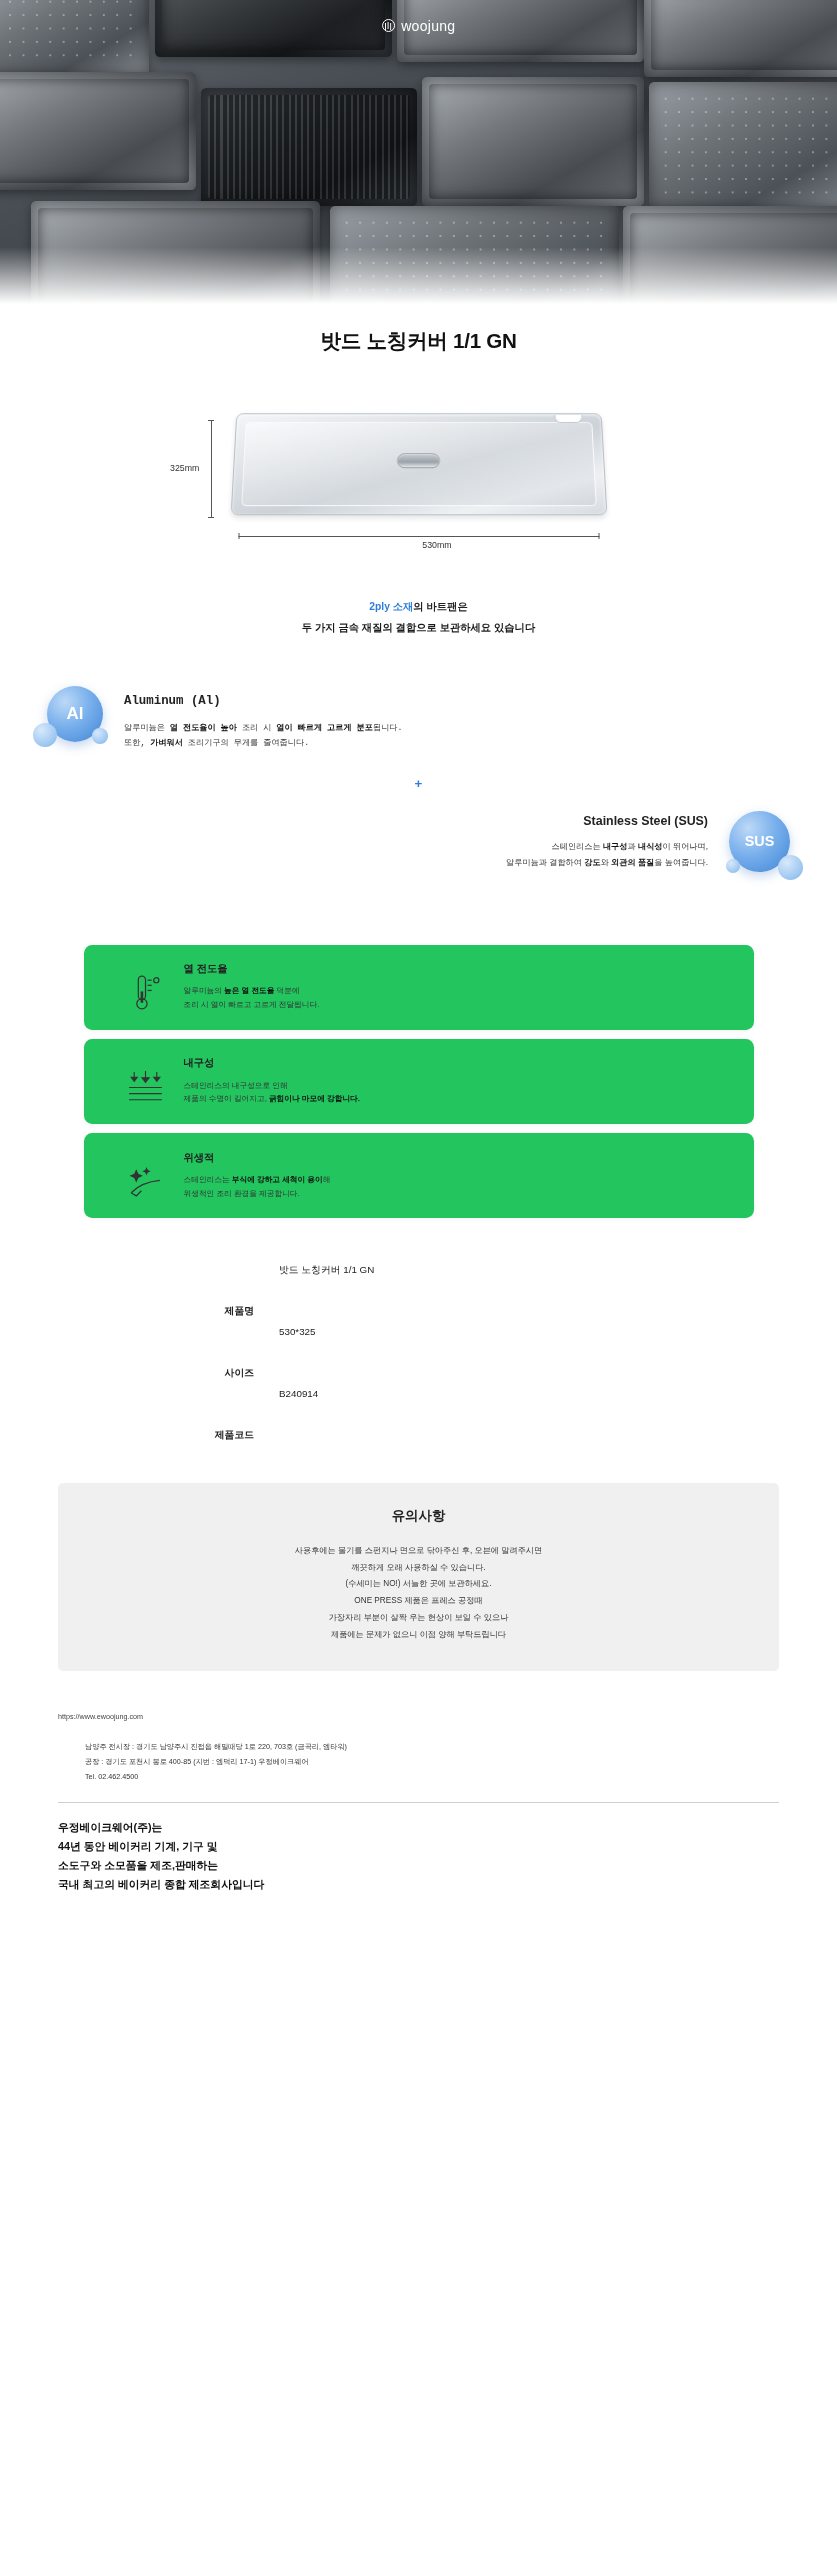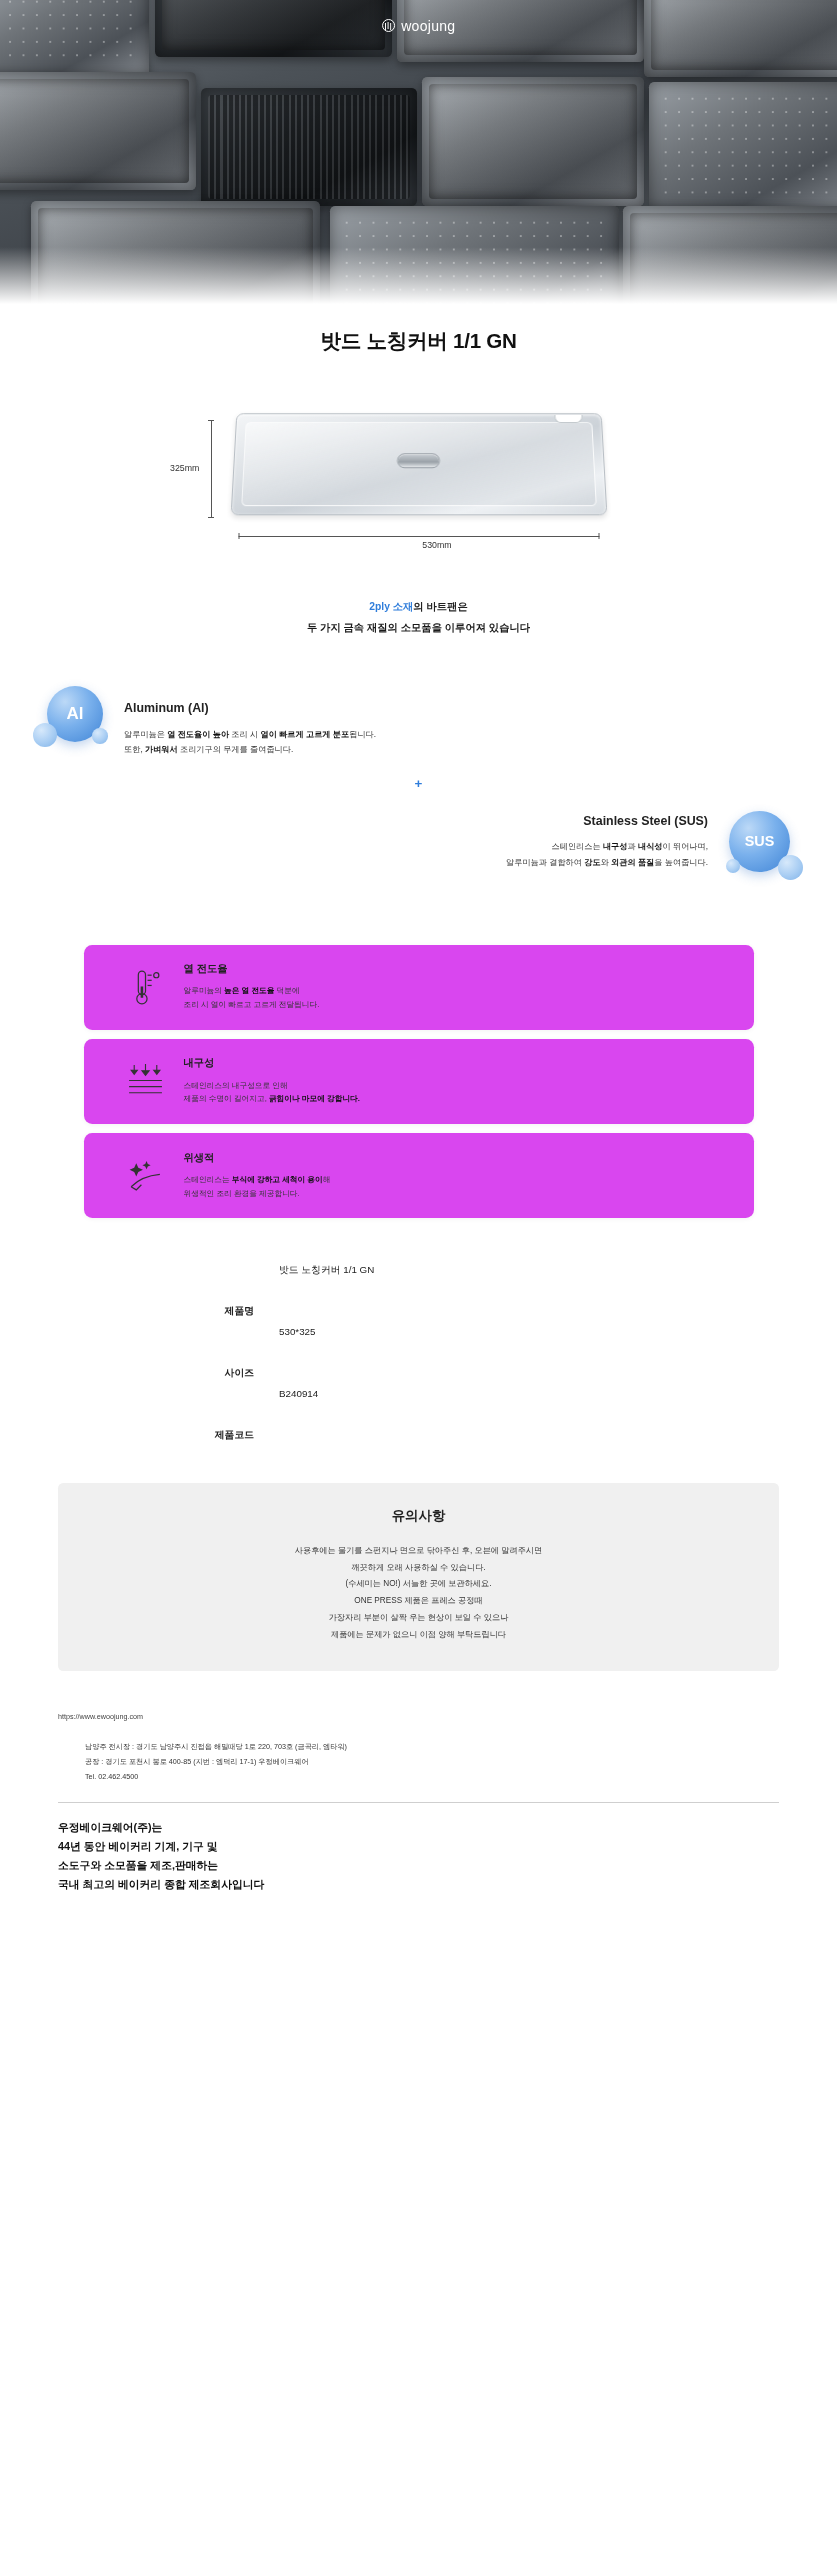--- a/index.html
+++ b/index.html
@@ -152,39 +152,39 @@
     background: radial-gradient(circle at 32% 28%, #bcd9f7 0%, #79b0ec 45%, #3f84d6 100%);
     box-shadow: 0 4.1px 10.3px rgba(60,120,200,.30);
   }
   .bubble.small {
     background: radial-gradient(circle at 35% 30%, #d7e9fb 0%, #a8cdf3 55%, #7fb2e8 100%);
     box-shadow: none;
   }
   .mat-al .bubble-main { left: 47px; top: 11.3px; width: 56px; height: 56px; font-size: 17px; }
   .mat-al .bubble-s1 { left: 33px; top: 49px; width: 24px; height: 24px; }
   .mat-al .bubble-s2 { left: 92px; top: 54px; width: 15.5px; height: 15.5px; }
-  .mat-al .txt { position: absolute; left: 124px; top: 27px; width: 598px; }
+  .mat-al .txt { position: absolute; left: 124px; top: 20px; width: 598px; font-family: Liberation Mono, monospace; }
   .mat-al .txt h3 { font-size: 12.4px; font-weight: 700; margin-bottom: 11.3px; }
   .mat-al .txt p { font-size: 8.2px; line-height: 1.9; color: #333; }
 
   .plus { text-align: center; font-size: 13.4px; color: #2f7ddb; font-weight: 700; margin: 4.1px 0 9.3px; }
 
   .mat-sus .bubble-main { right: 47px; top: 10.3px; width: 61px; height: 61px; font-size: 14.4px; }
   .mat-sus .bubble-s1 { right: 34px; top: 54px; width: 25px; height: 25px; }
   .mat-sus .bubble-s2 { right: 97px; top: 58px; width: 14.4px; height: 14.4px; }
   .mat-sus .txt { position: absolute; right: 129px; top: 13.4px; width: 567px; text-align: right; }
   .mat-sus .txt h3 { font-size: 12.4px; font-weight: 700; margin-bottom: 11.3px; }
   .mat-sus .txt p { font-size: 8.2px; line-height: 1.9; color: #333; }
   .b { font-weight: 700; color: #111; }
 
   
   .features { margin: 46px auto 0; width: 670px; }
   .fcard {
-    display: flex; align-items: center;
-    background: #d946ef;
+    display: flex; align-items: flex-end;
+    background: #22c55e;
     border-radius: 8.2px;
     padding: 17.5px 23px;
     margin-bottom: 9.3px;
     box-shadow: 0 1px 5.2px rgba(0,0,0,.05);
   }
   .fcard .ficon { width: 77px; display: flex; justify-content: center; align-items: center; }
   .fcard .fbody h4 { font-size: 10.3px; font-weight: 700; margin-bottom: 8.2px; }
   .fcard .fbody p { font-size: 7.7px; line-height: 1.8; color: #333; }
 
   
@@ -274,21 +274,21 @@
     <div class="dim-line-h"></div>
     <div class="dim-label-h">530mm</div>
     <div class="dim-line-v"></div>
     <div class="dim-label-v">325mm</div>
   </div>
 
   <div class="ply-intro">
     <div class="l1">
       <span class="accent">2ply 소재</span><span>의 바트팬은</span>
     </div>
-    <div class="l2">두 가지 금속 재질의 소모품을 이루어져 있습니다</div>
+    <div class="l2">두 가지 금속 재질의 결합으로 보관하세요 있습니다</div>
   </div>
 
   <div class="materials">
 
     <div class="mat-row mat-al">
       <div class="bubble bubble-main">Al</div>
       <div class="bubble small bubble-s1"></div>
       <div class="bubble small bubble-s2"></div>
       <div class="txt">
         <h3>Aluminum (Al)</h3>

